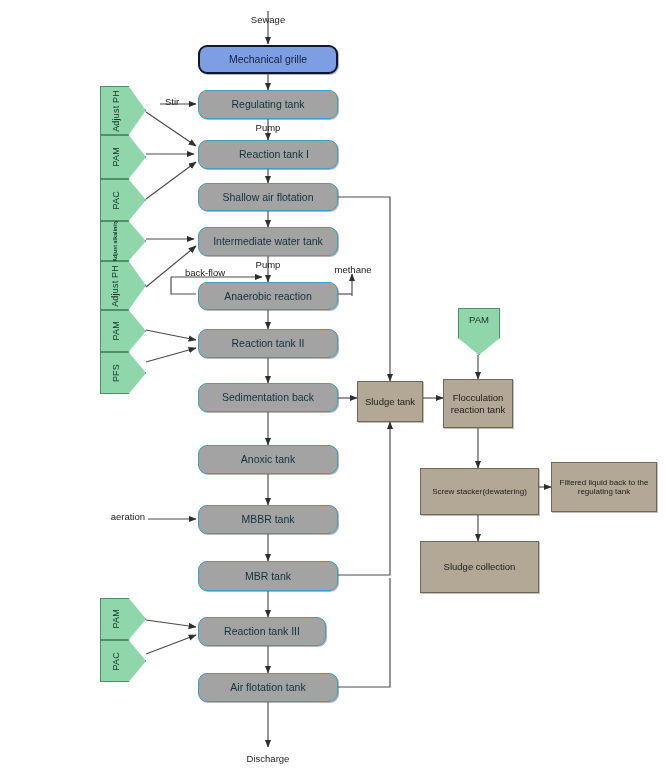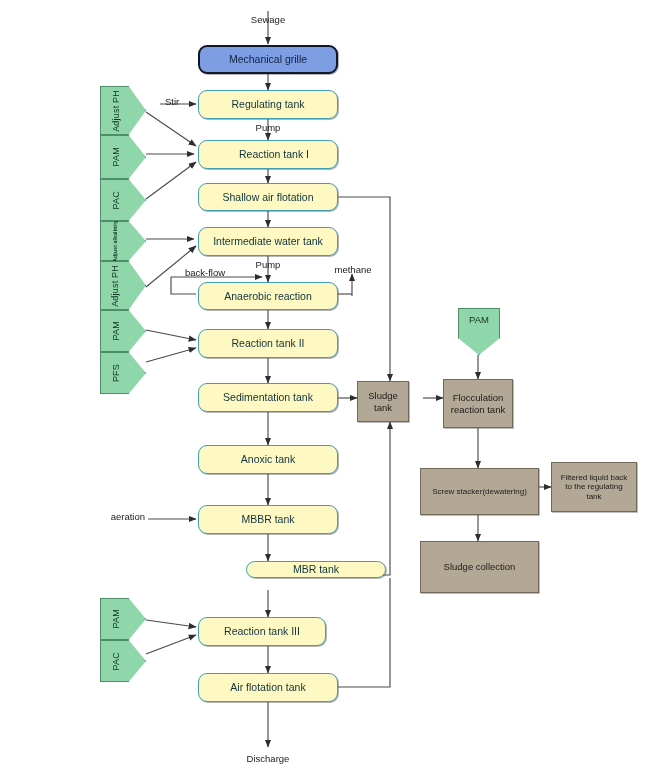--- a/index.html
+++ b/index.html
@@ -6,21 +6,21 @@
   body{width:669px;height:781px;position:relative;
        font-family:"Liberation Sans","DejaVu Sans",sans-serif;
        color:#1a1a1a;overflow:hidden;}
   #canvas{position:absolute;inset:0;width:669px;height:781px;}
   svg#wires{position:absolute;left:0;top:0;width:669px;height:781px;pointer-events:none;}
 
   .node{position:absolute;box-sizing:border-box;display:flex;align-items:center;
         justify-content:center;text-align:center;line-height:1.18;}
 
   
-  .proc{background:#fef9c3;border:1px solid #3f9fb5;border-radius:9px;
+  .proc{background:#a3a3a3;border:1px solid #3f9fb5;border-radius:9px;
         font-size:10.5px;color:#10323c;
         box-shadow:1px 1px 0 rgba(90,90,90,.45);}
   
   .proc.blue{background:#7d9ee2;border:2px solid #0f172a;color:#132040;}
 
   
   .reagent{background:#8fd6ab;border:1px solid #4e8e69;
            font-size:9px;color:#123222;
            clip-path:polygon(0 0, 62% 0, 100% 50%, 62% 100%, 0 100%);
            box-shadow:1px 1px 0 rgba(90,90,90,.35);}
@@ -136,29 +136,29 @@
   <div class="node proc" style="left:198px;top:227px;width:140px;height:29px;">
     <span>Intermediate water tank</span>
   </div>
   <div class="node proc" style="left:198px;top:282px;width:140px;height:28px;">
     <span>Anaerobic reaction</span>
   </div>
   <div class="node proc" style="left:198px;top:329px;width:140px;height:29px;">
     <span>Reaction tank II</span>
   </div>
   <div class="node proc" style="left:198px;top:383px;width:140px;height:29px;">
-    <span>Sedimentation tank</span>
+    <span>Sedimentation back</span>
   </div>
   <div class="node proc" style="left:198px;top:445px;width:140px;height:29px;">
     <span>Anoxic tank</span>
   </div>
   <div class="node proc" style="left:198px;top:505px;width:140px;height:29px;">
     <span>MBBR tank</span>
   </div>
-  <div class="node proc" style="left:198px;top:561px;width:140px;height:17px;margin-left:48px;">
+  <div class="node proc" style="left:198px;top:561px;width:140px;height:30px;">
     <span>MBR tank</span>
   </div>
   <div class="node proc" style="left:198px;top:617px;width:128px;height:29px;">
     <span>Reaction tank III</span>
   </div>
   <div class="node proc" style="left:198px;top:673px;width:140px;height:29px;">
     <span>Air flotation tank</span>
   </div>
 
   <div class="node reagent" style="left:100px;top:86px;width:46px;height:49px;">
@@ -186,30 +186,30 @@
     <span class="vtxt">PAM</span>
   </div>
   <div class="node reagent" style="left:100px;top:640px;width:46px;height:42px;">
     <span class="vtxt">PAC</span>
   </div>
 
   <div class="node reagent-down" style="left:458px;top:308px;width:42px;height:47px;">
     <span>PAM</span>
   </div>
 
-  <div class="node tan" style="left:357px;top:381px;width:52px;height:41px;">
+  <div class="node tan" style="left:357px;top:381px;width:66px;height:41px;">
     <span>Sludge tank</span>
   </div>
   <div class="node tan" style="left:443px;top:379px;width:70px;height:49px;">
     <span>Flocculation reaction tank</span>
   </div>
   <div class="node tan small" style="left:420px;top:468px;width:119px;height:47px;">
     <span>Screw stacker(dewatering)</span>
   </div>
-  <div class="node tan small" style="left:551px;top:462px;width:86px;height:50px;padding:0 5px;">
+  <div class="node tan small" style="left:551px;top:462px;width:106px;height:50px;padding:0 5px;">
     <span>Filtered liquid back to the regulating tank</span>
   </div>
   <div class="node tan" style="left:420px;top:541px;width:119px;height:52px;">
     <span>Sludge collection</span>
   </div>
 
   <div class="wlabel c" style="left:268px;top:14px;">Sewage</div>
   <div class="wlabel" style="left:165px;top:96px;">Stir</div>
   <div class="wlabel c" style="left:268px;top:122px;">Pump</div>
   <div class="wlabel c" style="left:268px;top:259px;">Pump</div>

